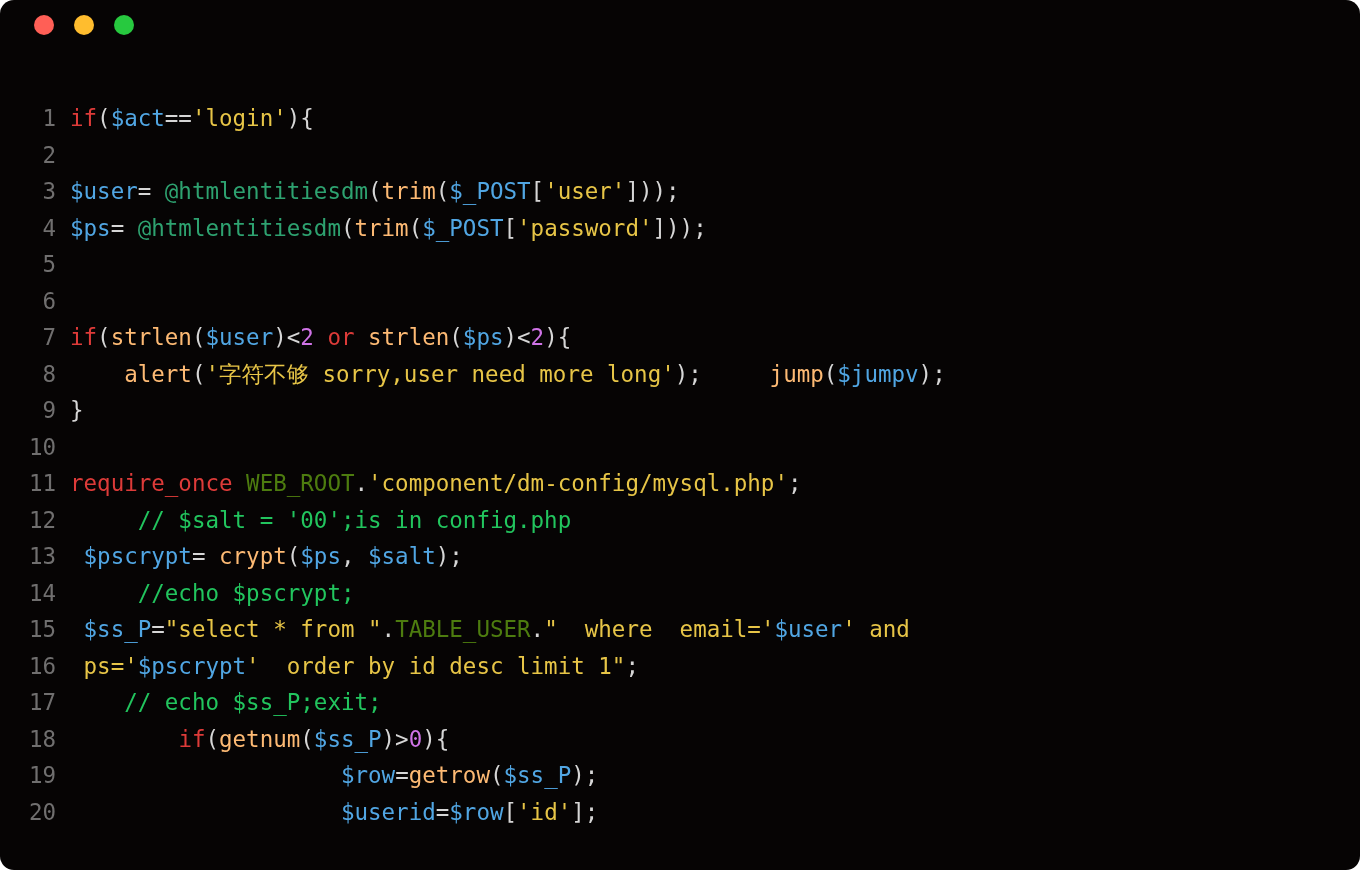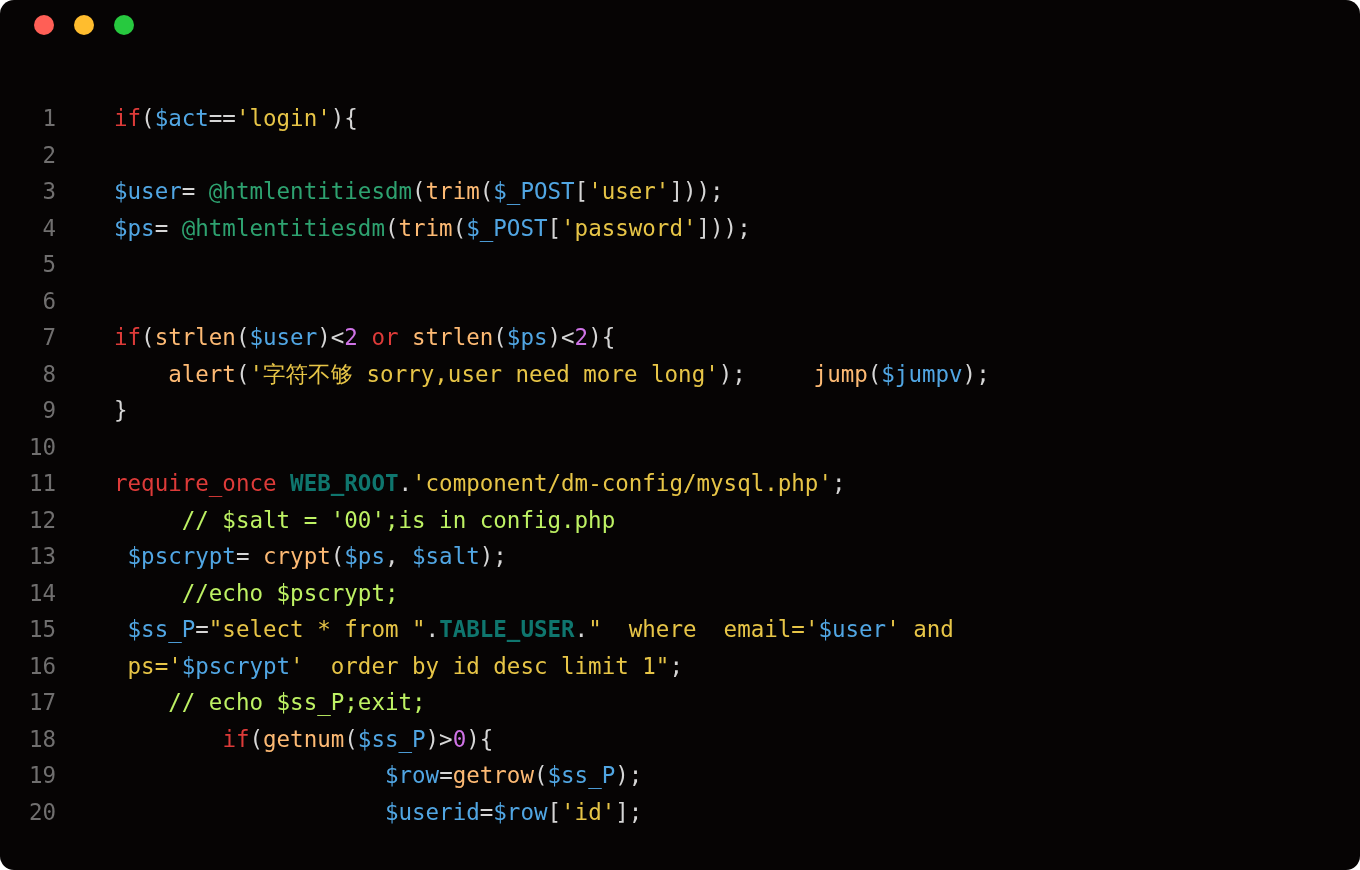--- a/index.html
+++ b/index.html
@@ -47,31 +47,30 @@
   .lineno {
     color: #706f6f;
     width: 52px;
     text-align: right;
     padding-right: 14px;
     flex-shrink: 0;
     user-select: none;
   }
   .content {
     color: #d6d6d6;
-    margin-left: 44px;
   }
   .kw    { color: #dd3b39; }   
   .var   { color: #51a6e3; }   
   .str   { color: #e7c547; }   
   .punct { color: #d6d6d6; }   
   .func  { color: #fdba74; }   
   .at    { color: #2ea270; text-align: center; }   
-  .const { color: #0f766e; font-weight: bold; }   
+  .const { color: #4d7c0f; }   
   .num   { color: #cf73e6; }   
-  .cmt   { color: #bef264; }   
+  .cmt   { color: #22c55e; }   
   .plain { color: #d6d6d6; }
 </style>
 </head>
 <body>
 
 <div class="window">
   <div class="titlebar">
     <div class="dot red"></div>
     <div class="dot yellow"></div>
     <div class="dot green"></div>

